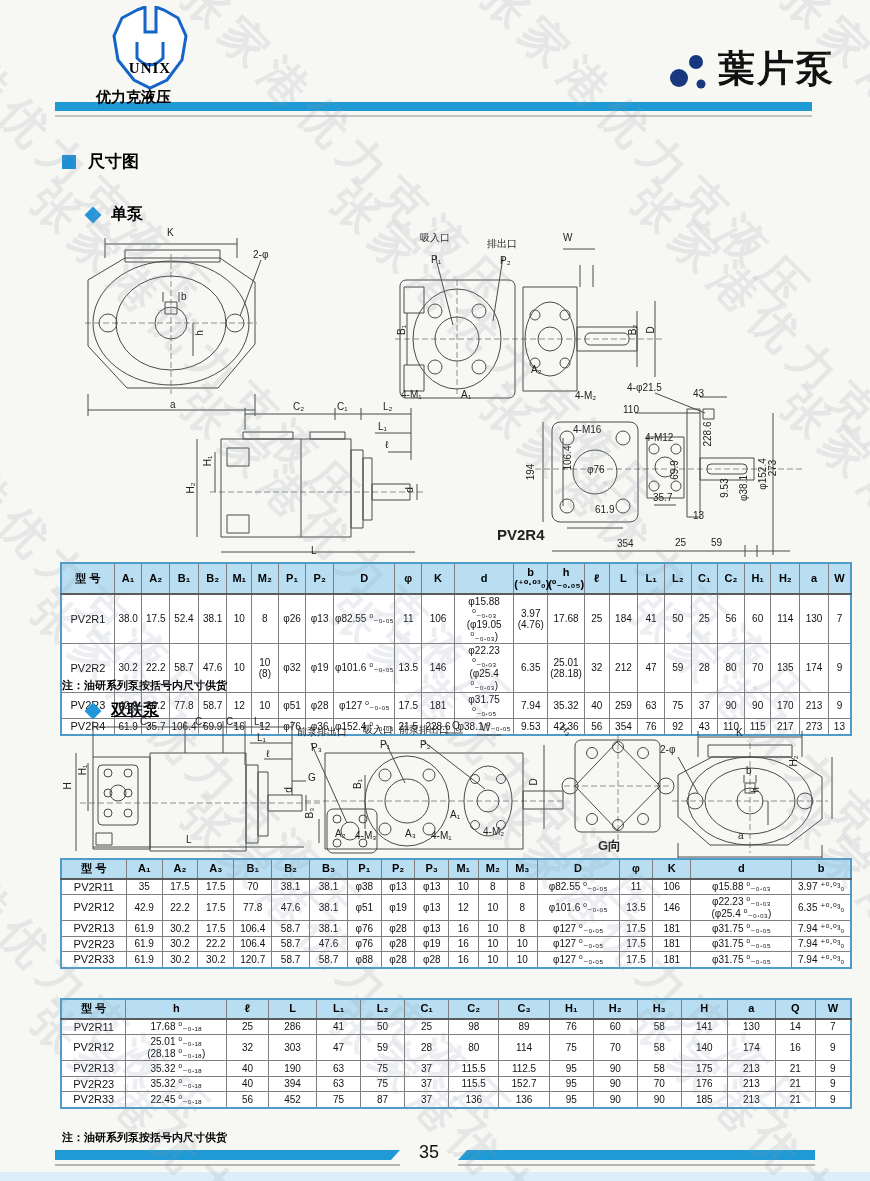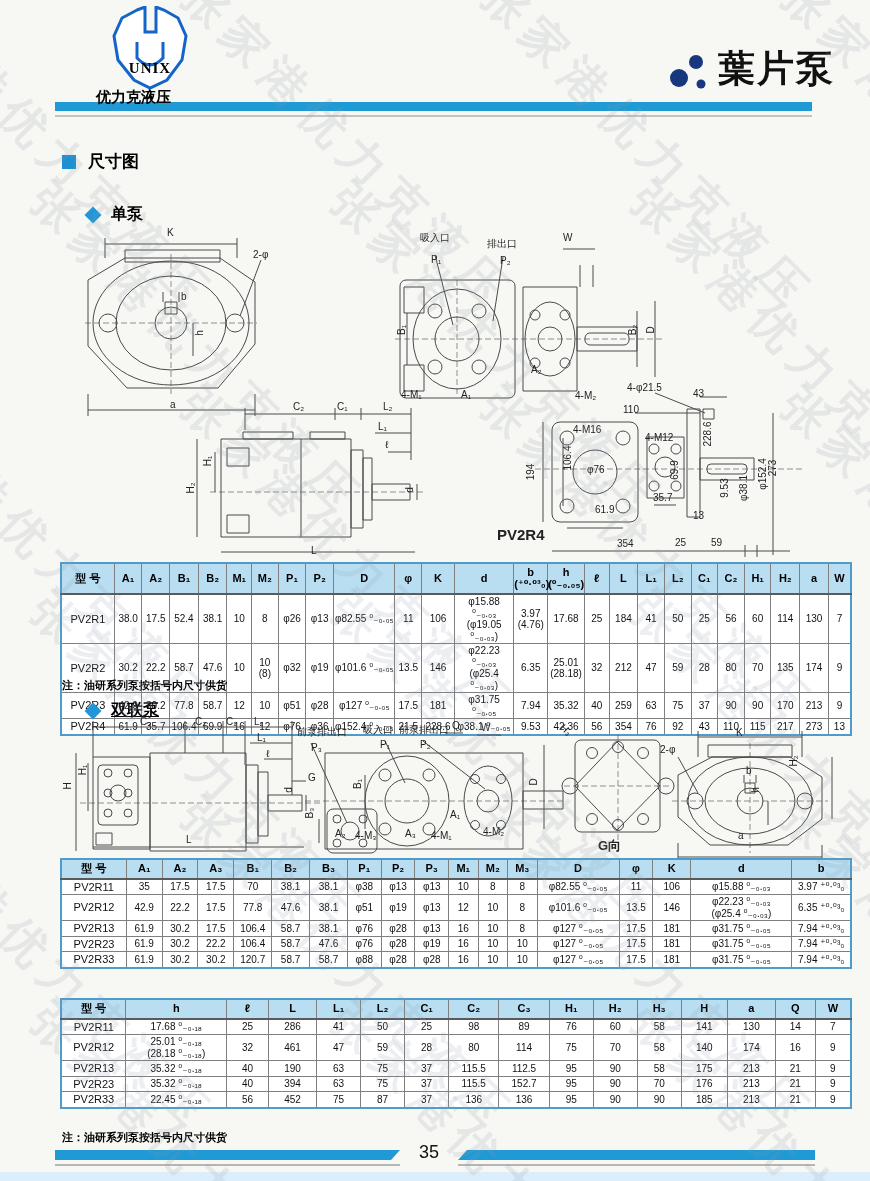--- a/index.html
+++ b/index.html
@@ -787,21 +787,21 @@
           <td>141</td>
           <td>130</td>
           <td>14</td>
           <td>7</td>
         </tr>
         <tr>
           <td class="model">PV2R12</td>
           <td>25.01 ⁰₋₀.₁₈
 (28.18 ⁰₋₀.₁₈)</td>
           <td>32</td>
-          <td>461</td>
+          <td>303</td>
           <td>47</td>
           <td>59</td>
           <td>28</td>
           <td>80</td>
           <td>114</td>
           <td>75</td>
           <td>70</td>
           <td>58</td>
           <td>140</td>
           <td>174</td>

